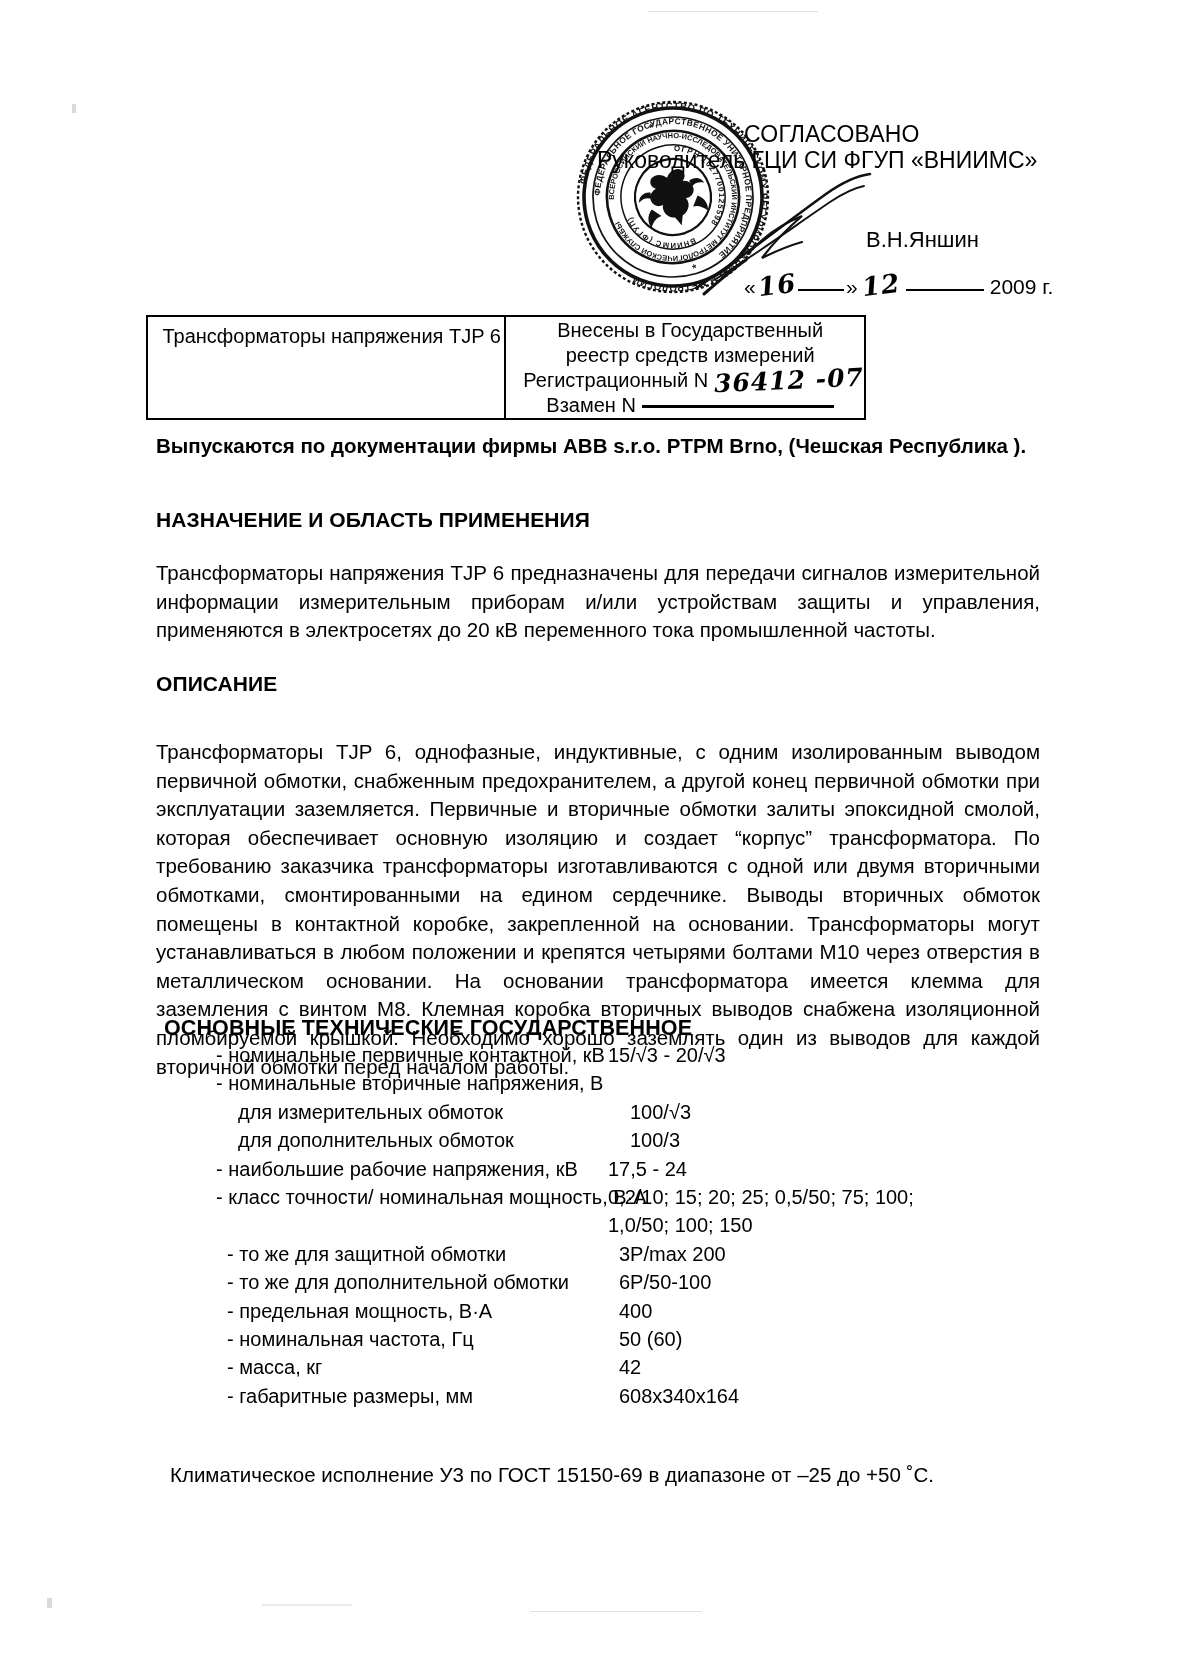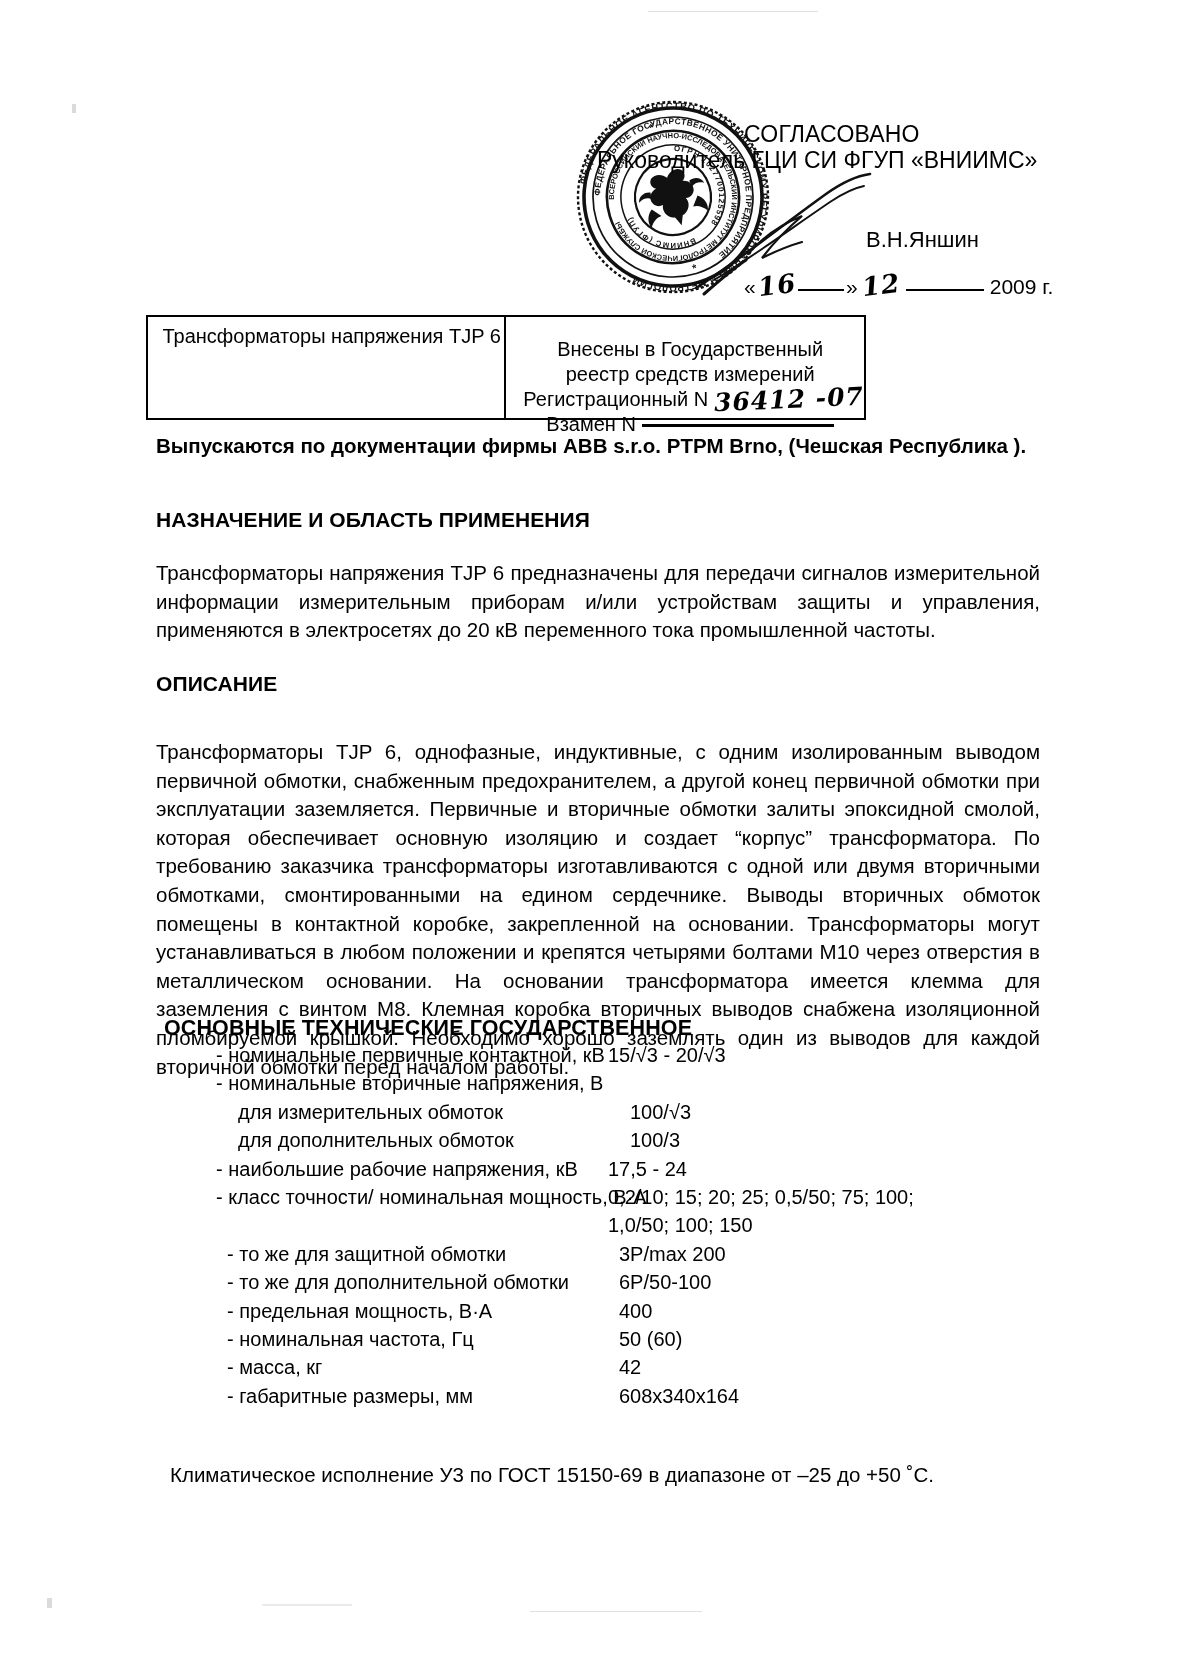--- a/index.html
+++ b/index.html
@@ -124,21 +124,21 @@
   }
   .reg-cell-left {
     width: 455px;
     box-sizing: border-box;
     border-right: 2px solid #000;
     padding: 7px 0 0 11px;
   }
   .reg-cell-right {
     flex: 1;
     box-sizing: border-box;
-    padding: 20px 0 0 10px;
+    padding: 1px 0 0 10px;
     position: relative;
   }
   .reg-text {
     font-size: 20px;
     line-height: 25px;
     white-space: nowrap;
   }
   .reg-indent { padding-left: 7px; }
   .hand-reg {
     font-family: "DejaVu Serif", serif;

